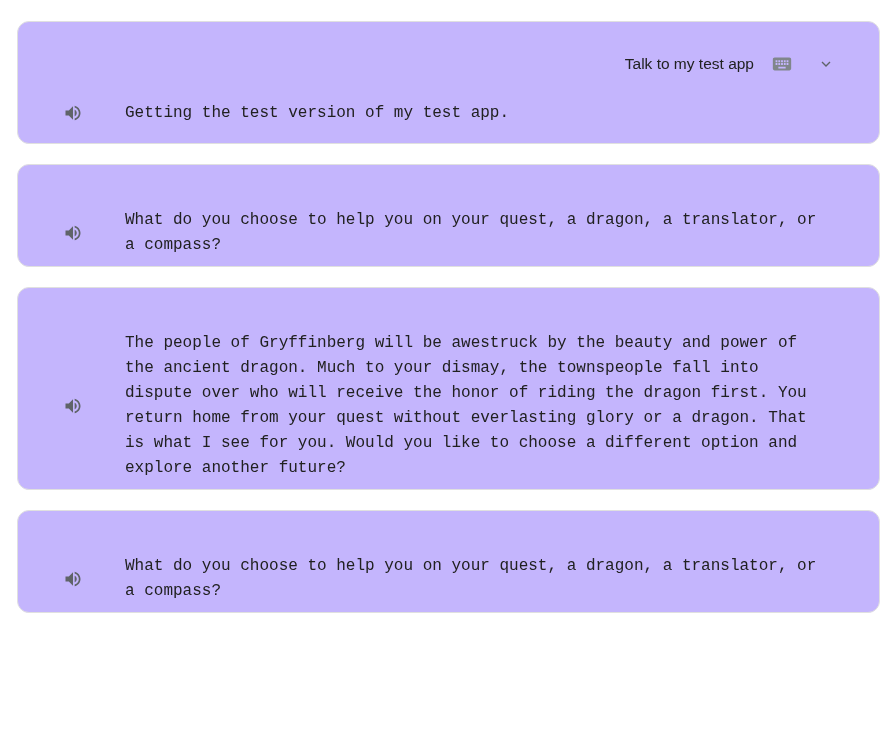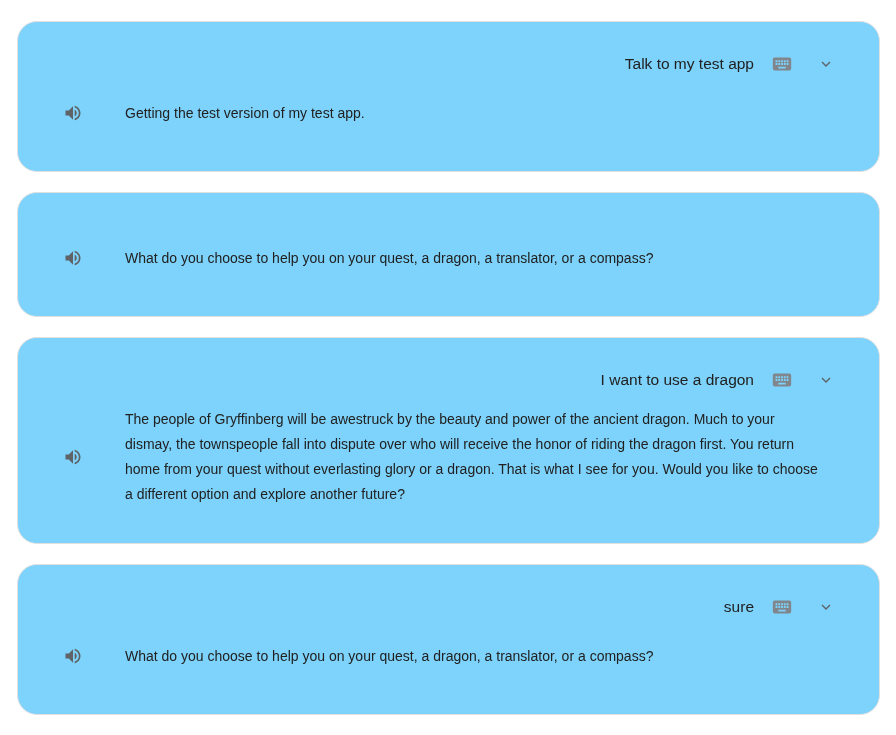--- a/index.html
+++ b/index.html
@@ -8,24 +8,24 @@
     width: 896px;
     height: 735px;
     font-family: "Liberation Sans", sans-serif;
     color: #212121;
     overflow: hidden;
   }
   .log {
     padding: 21px 16px 0 17px;
   }
   .card {
-    background: #7dd3fc;
+    background: #c4b5fd;
     border: 1px solid #e0e0e0;
-    border-radius: 20px;
-    padding: 29px 45px 36px 45px;
+    border-radius: 12px;
+    padding: 29px 45px 8px 45px;
     margin-bottom: 20px;
   }
   .header {
     display: flex;
     justify-content: flex-end;
     align-items: center;
     height: 26px;
   }
   .input-text {
     font-size: 15.5px;
@@ -52,23 +52,24 @@
   .vol {
     flex: none;
     width: 20px;
     height: 20px;
     margin-right: 42px;
     display: inline-flex;
     align-items: center;
   }
   .resp-text {
     width: 700px;
-    font-size: 14px;
+    font-size: 16px;
     line-height: 25px;
     color: #212121;
+    font-family: Liberation Mono, monospace;
   }
 </style>
 </head>
 <body>
 
 <svg width="0" height="0" style="position:absolute">
   <defs>
     <path id="ic-keyboard" d="M20 5H4c-1.1 0-1.99.9-1.99 2L2 17c0 1.1.9 2 2 2h16c1.1 0 2-.9 2-2V7c0-1.1-.9-2-2-2zm-9 3h2v2h-2V8zm0 3h2v2h-2v-2zM8 8h2v2H8V8zm0 3h2v2H8v-2zm-1 2H5v-2h2v2zm0-3H5V8h2v2zm9 7H8v-2h8v2zm0-4h-2v-2h2v2zm0-3h-2V8h2v2zm3 3h-2v-2h2v2zm0-3h-2V8h2v2z"></path>
     <path id="ic-touch" d="M9 11.24V7.5C9 6.12 10.12 5 11.5 5S14 6.12 14 7.5v3.74c1.21-.81 2-2.18 2-3.74C16 5.01 13.99 3 11.5 3S7 5.01 7 7.5c0 1.56.79 2.93 2 3.74zm9.84 4.63l-4.54-2.26c-.17-.07-.35-.11-.54-.11H13v-6c0-.83-.67-1.5-1.5-1.5S10 6.67 10 7.5v10.74c-3.6-.76-3.54-.75-3.67-.75-.31 0-.59.13-.79.33l-.79.8 4.94 4.94c.27.27.65.44 1.06.44h6.79c.75 0 1.33-.55 1.44-1.28l.75-5.27c.01-.07.02-.14.02-.2 0-.62-.38-1.16-.91-1.38z"></path>
     <path id="ic-volume" d="M3 9v6h4l5 5V4L7 9H3zm13.5 3c0-1.77-1.02-3.29-2.5-4.03v8.05c1.48-.73 2.5-2.25 2.5-4.02zM14 3.23v2.06c2.89.86 5 3.54 5 6.71s-2.11 5.85-5 6.71v2.06c4.01-.91 7-4.49 7-8.77s-2.99-7.86-7-8.77z"></path>
@@ -111,61 +112,33 @@
             <use href="#ic-volume"></use>
           </svg>
       </span>
       <div class="resp-text">
         <div>What do you choose to help you on your quest, a dragon, a translator, or a compass?</div>
       </div>
     </div>
   </section>
 
   <section class="card">
-    <div class="header">
-      <span class="input-text">I want to use a dragon</span>
-      <span class="input-method-icon">
-        <svg width="22" height="22" viewBox="0 0 24 24" fill="#80868b">
-            <use href="#ic-keyboard"></use>
-          </svg>
-      </span>
-
-      <span class="chevron">
-        <svg width="16" height="16" viewBox="0 0 24 24" fill="none" stroke="#5f6368" stroke-width="2">
-            <path d="M6 9l6 6 6-6"></path>
-          </svg>
-      </span>
-    </div>
     <div class="response">
       <span class="vol">
         <svg width="20" height="20" viewBox="0 0 24 24" fill="#5f6368">
             <use href="#ic-volume"></use>
           </svg>
       </span>
       <div class="resp-text">
         <div>The people of Gryffinberg will be awestruck by the beauty and power of the ancient dragon. Much to your dismay, the townspeople fall into dispute over who will receive the honor of riding the dragon first. You return home from your quest without everlasting glory or a dragon. That is what I see for you. Would you like to choose a different option and explore another future?</div>
       </div>
     </div>
   </section>
 
   <section class="card">
-    <div class="header">
-      <span class="input-text">sure</span>
-      <span class="input-method-icon">
-        <svg width="22" height="22" viewBox="0 0 24 24" fill="#80868b">
-            <use href="#ic-keyboard"></use>
-          </svg>
-      </span>
-
-      <span class="chevron">
-        <svg width="16" height="16" viewBox="0 0 24 24" fill="none" stroke="#5f6368" stroke-width="2">
-            <path d="M6 9l6 6 6-6"></path>
-          </svg>
-      </span>
-    </div>
     <div class="response">
       <span class="vol">
         <svg width="20" height="20" viewBox="0 0 24 24" fill="#5f6368">
             <use href="#ic-volume"></use>
           </svg>
       </span>
       <div class="resp-text">
         <div>What do you choose to help you on your quest, a dragon, a translator, or a compass?</div>
       </div>
     </div>

